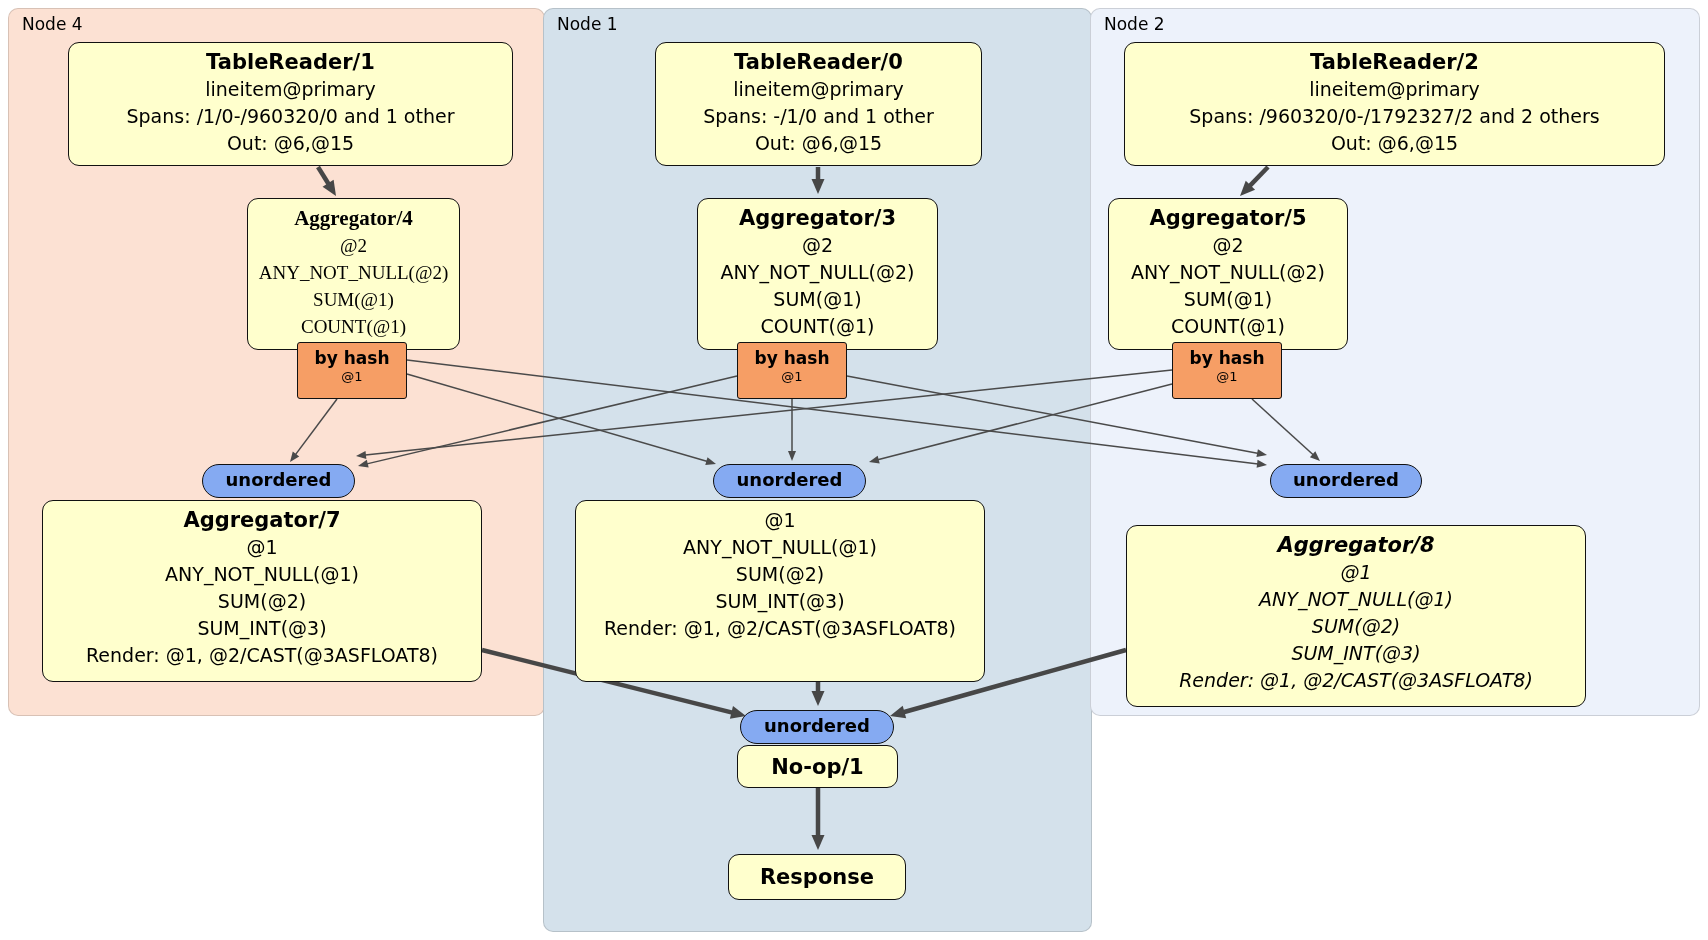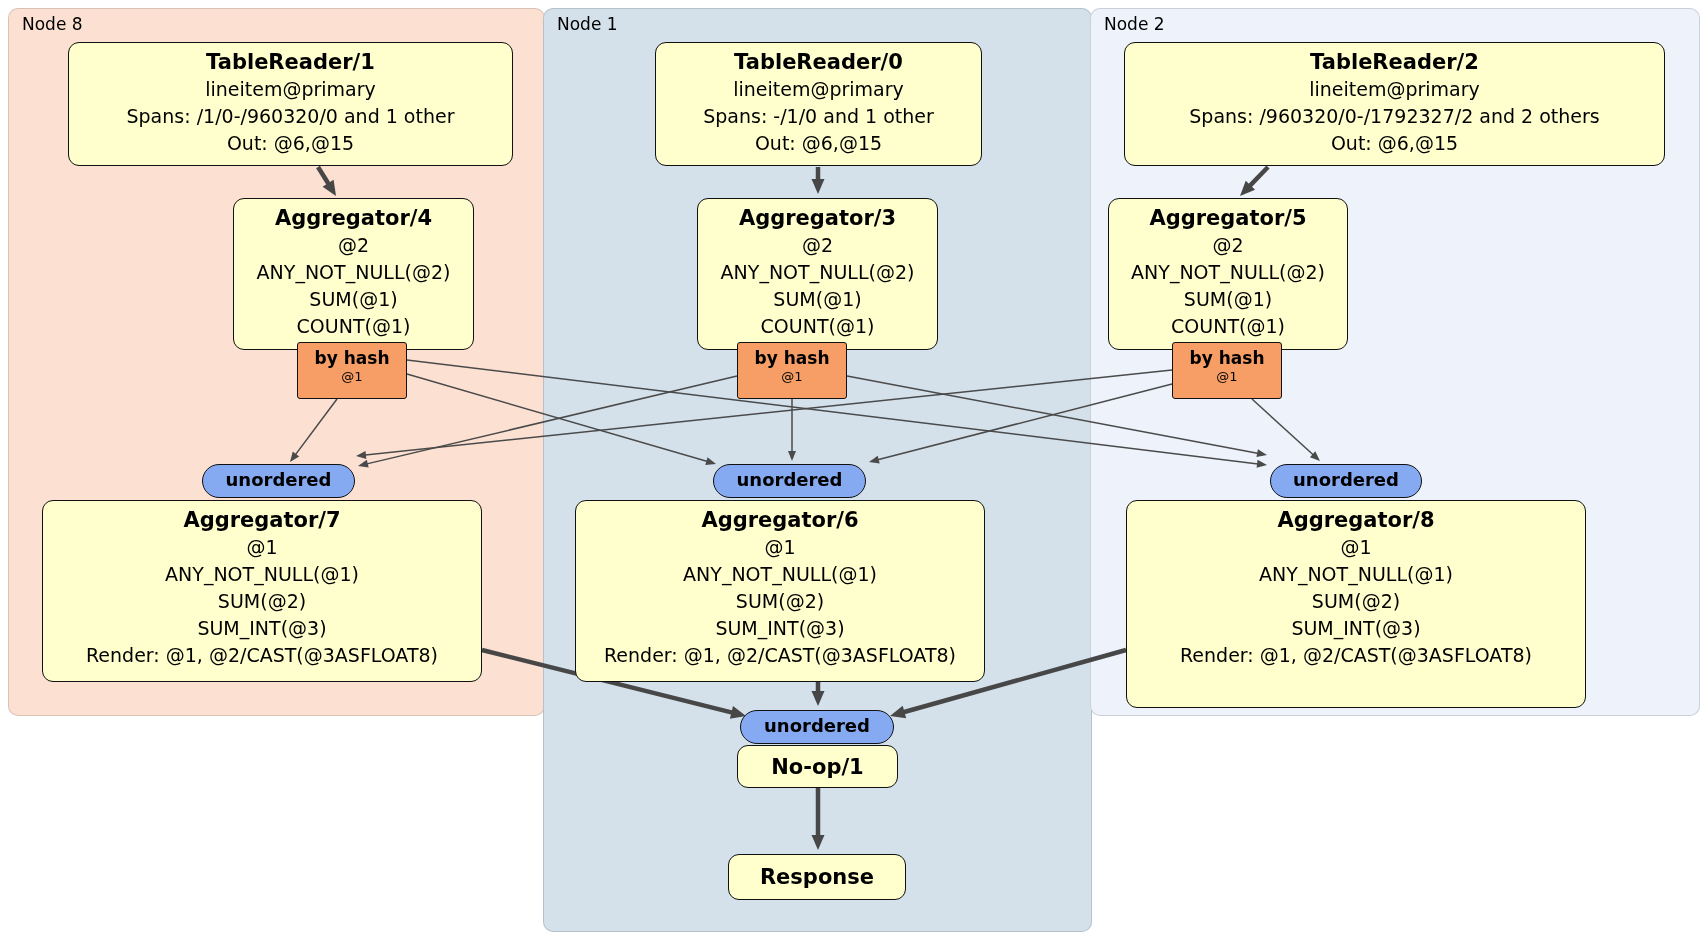--- a/index.html
+++ b/index.html
@@ -40,21 +40,21 @@
 </style>
 </head>
 <body>
 
 <div id="canvas">
 
   <div class="region" style="left:8px;top:8px;width:535px;height:706px;background:var(--node3-bg);"></div>
   <div class="region" style="left:543px;top:8px;width:547px;height:922px;background:var(--node1-bg);"></div>
   <div class="region" style="left:1090px;top:8px;width:608px;height:706px;background:var(--node2-bg);"></div>
 
-  <div class="region-label" style="left:22px;top:14px;">Node 8</div>
+  <div class="region-label" style="left:22px;top:14px;">Node 4</div>
   <div class="region-label" style="left:557px;top:14px;">Node 1</div>
   <div class="region-label" style="left:1104px;top:14px;">Node 2</div>
 
   <svg id="edges" width="1708" height="940" viewBox="0 0 1708 940">
       <line x1="318" y1="167" x2="329.67164565866227" y2="185.80431800562258" stroke="#474747" stroke-width="4.5"></line>
       <polygon points="336,196 333.61221815361563,179.8275389054703 322.5668959930401,186.68325610858614" fill="#474747"></polygon>
       <line x1="818" y1="167" x2="818" y2="182" stroke="#474747" stroke-width="4.5"></line>
       <polygon points="818,194 824.5,179 811.5,179" fill="#474747"></polygon>
       <line x1="1268" y1="167" x2="1248.3351341643947" y2="187.36718247259108" stroke="#474747" stroke-width="4.5"></line>
       <polygon points="1240,196 1255.0950271995066,189.72384242978606 1245.7428082114802,180.69411375169167" fill="#474747"></polygon>
@@ -86,21 +86,21 @@
       <polygon points="818,850 824.5,835 811.5,835" fill="#474747"></polygon>
     </svg>
 
   <div class="pbox" style="left:68px;top:42px;width:445px;height:124px;">
     <div class="ptitle">TableReader/1</div>
     <div class="pline">lineitem@primary</div>
     <div class="pline">Spans: /1/0-/960320/0 and 1 other</div>
     <div class="pline">Out: @6,@15</div>
   </div>
 
-  <div class="pbox" style="left:233px;top:198px;width:241px;height:152px;">
+  <div class="pbox" style="left:247px;top:198px;width:213px;height:152px;font-family:Liberation Serif, serif;">
     <div class="ptitle">Aggregator/4</div>
     <div class="pline">@2</div>
     <div class="pline">ANY_NOT_NULL(@2)</div>
     <div class="pline">SUM(@1)</div>
     <div class="pline">COUNT(@1)</div>
   </div>
 
   <div class="byhash" style="left:297px;top:342px;width:110px;height:57px;">
     <div class="bh-label">by hash</div>
     <div class="bh-sub">@1</div>
@@ -133,21 +133,20 @@
   </div>
 
   <div class="byhash" style="left:737px;top:342px;width:110px;height:57px;">
     <div class="bh-label">by hash</div>
     <div class="bh-sub">@1</div>
   </div>
 
   <div class="pill" style="left:713px;top:464px;width:153px;height:34px;">unordered</div>
 
   <div class="pbox" style="left:575px;top:500px;width:410px;height:182px;">
-    <div class="ptitle">Aggregator/6</div>
     <div class="pline">@1</div>
     <div class="pline">ANY_NOT_NULL(@1)</div>
     <div class="pline">SUM(@2)</div>
     <div class="pline">SUM_INT(@3)</div>
     <div class="pline">Render: @1, @2/CAST(@3ASFLOAT8)</div>
   </div>
 
   <div class="pill" style="left:740px;top:710px;width:154px;height:34px;">unordered</div>
 
   <div class="pbox single" style="left:737px;top:745px;width:161px;height:43px;">
@@ -173,21 +172,21 @@
     <div class="pline">COUNT(@1)</div>
   </div>
 
   <div class="byhash" style="left:1172px;top:342px;width:110px;height:57px;">
     <div class="bh-label">by hash</div>
     <div class="bh-sub">@1</div>
   </div>
 
   <div class="pill" style="left:1270px;top:464px;width:152px;height:34px;">unordered</div>
 
-  <div class="pbox" style="left:1126px;top:500px;width:460px;height:208px;">
+  <div class="pbox" style="left:1126px;top:525px;width:460px;height:182px;font-style:italic;">
     <div class="ptitle">Aggregator/8</div>
     <div class="pline">@1</div>
     <div class="pline">ANY_NOT_NULL(@1)</div>
     <div class="pline">SUM(@2)</div>
     <div class="pline">SUM_INT(@3)</div>
     <div class="pline">Render: @1, @2/CAST(@3ASFLOAT8)</div>
   </div>
 
 </div>
 

